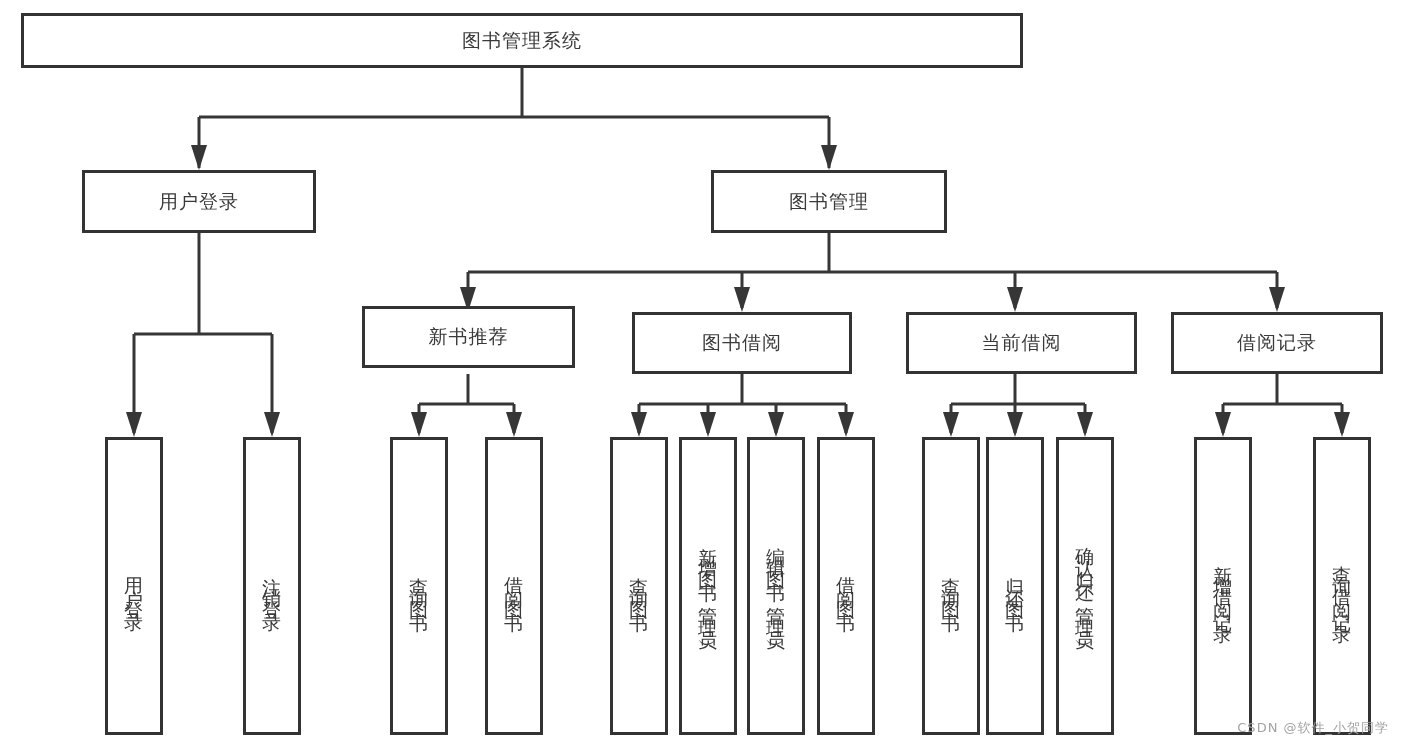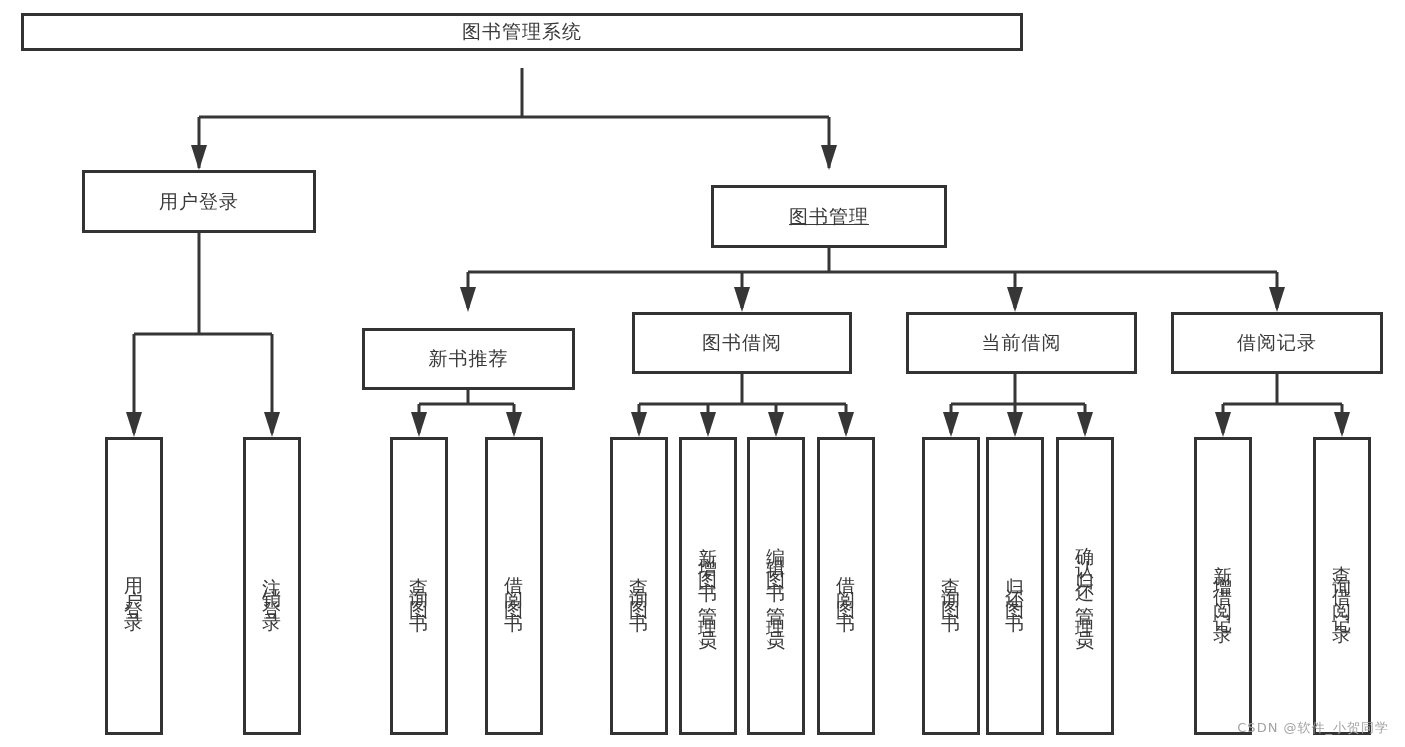--- a/index.html
+++ b/index.html
@@ -82,32 +82,32 @@
       <polygon points="768,412 784,412 776,437"></polygon>
       <polygon points="838,412 854,412 846,437"></polygon>
       <polygon points="943,412 959,412 951,437"></polygon>
       <polygon points="1007,412 1023,412 1015,437"></polygon>
       <polygon points="1077,412 1093,412 1085,437"></polygon>
       <polygon points="1215,412 1231,412 1223,437"></polygon>
       <polygon points="1334,412 1350,412 1342,437"></polygon>
     </g>
   </svg>
 
-  <div class="node" style="left:21px; top:13px; width:1002px; height:38px;">
+  <div class="node" style="left:21px; top:13px; width:1002px; height:55px;">
     <span>图书管理系统</span>
   </div>
 
   <div class="node" style="left:82px; top:170px; width:234px; height:63px;">
     <span>用户登录</span>
   </div>
-  <div class="node" style="left:711px; top:185px; width:236px; height:63px;text-decoration:underline;">
+  <div class="node" style="left:711px; top:170px; width:236px; height:63px;">
     <span>图书管理</span>
   </div>
 
-  <div class="node" style="left:362px; top:328px; width:213px; height:62px;">
+  <div class="node" style="left:362px; top:306px; width:213px; height:62px;">
     <span>新书推荐</span>
   </div>
   <div class="node" style="left:632px; top:312px; width:220px; height:62px;">
     <span>图书借阅</span>
   </div>
   <div class="node" style="left:906px; top:312px; width:231px; height:62px;">
     <span>当前借阅</span>
   </div>
   <div class="node" style="left:1171px; top:312px; width:212px; height:62px;">
     <span>借阅记录</span>

